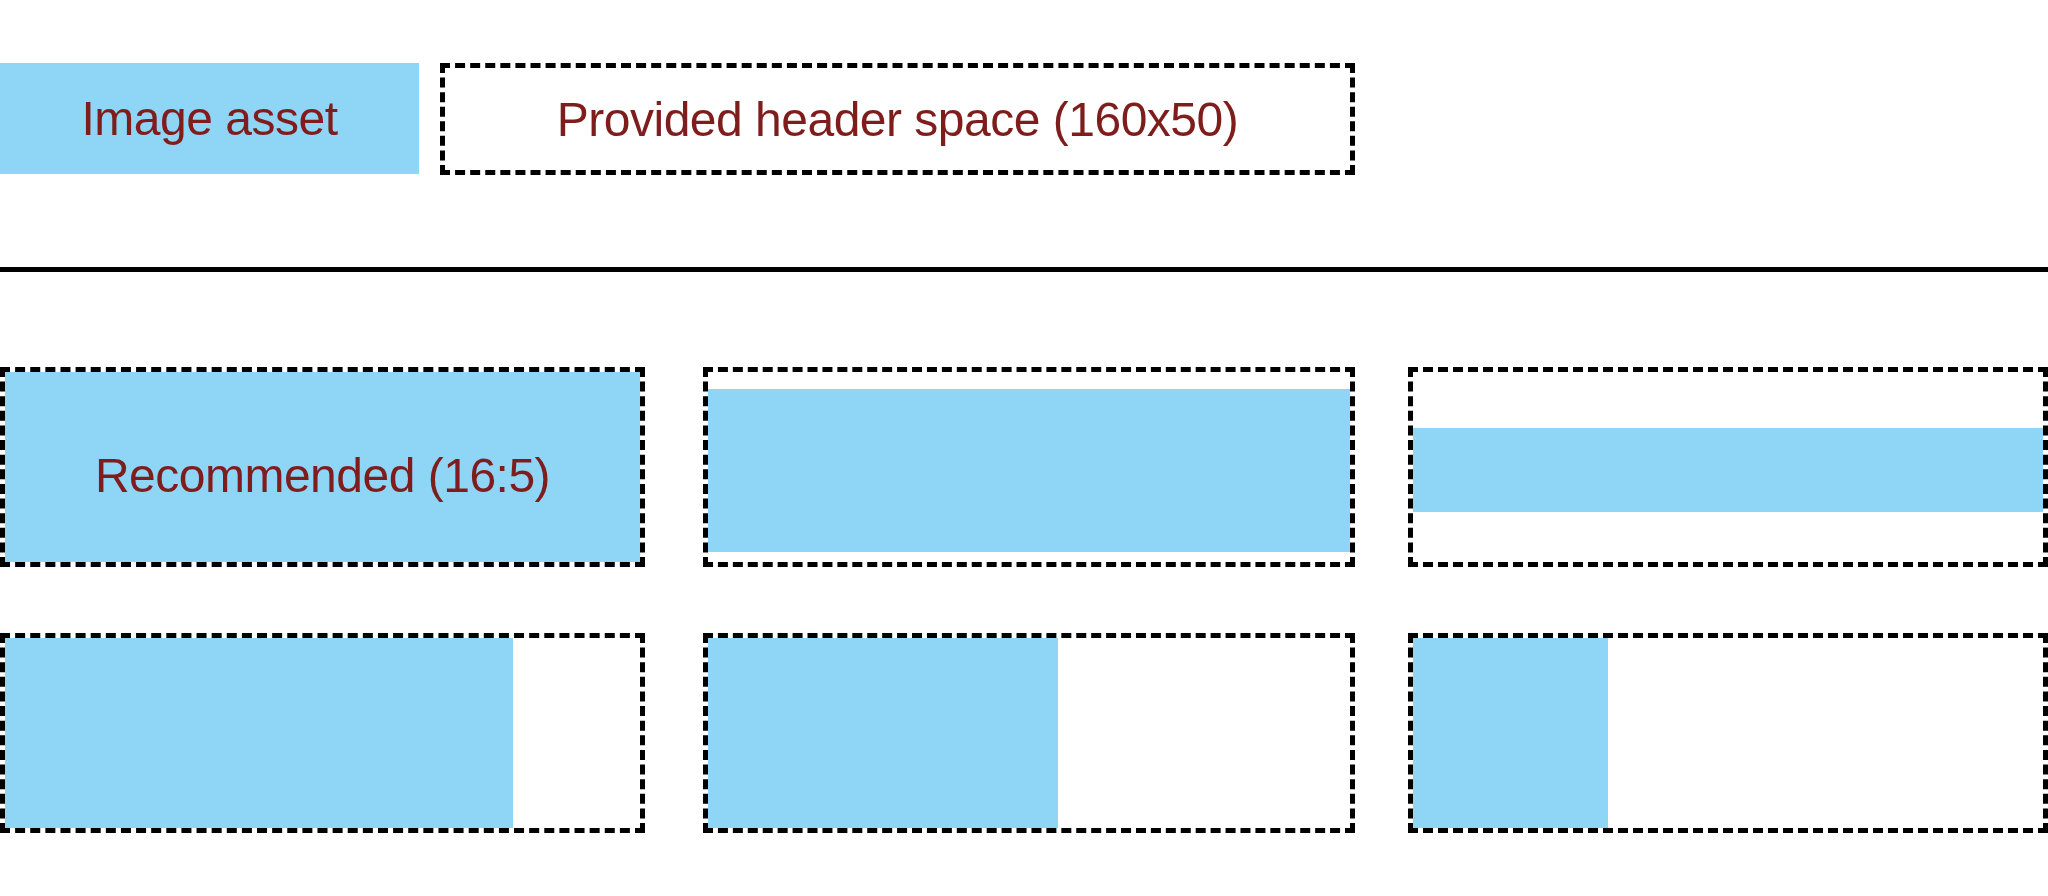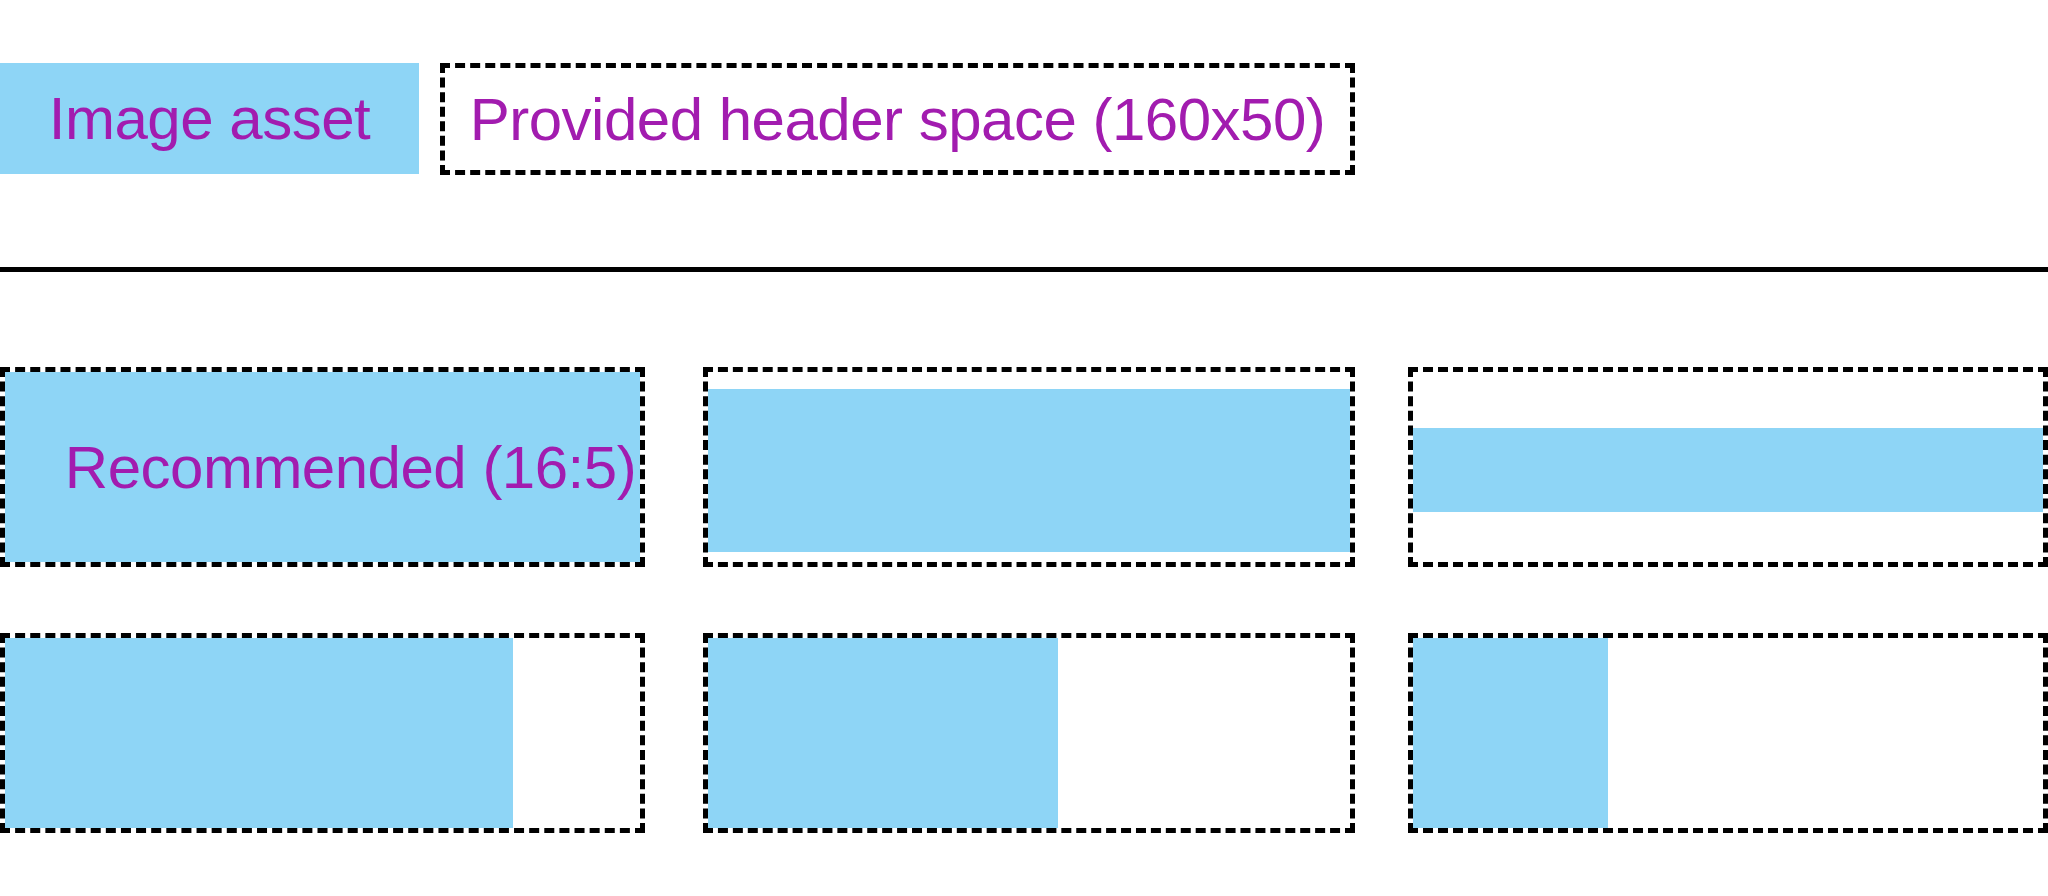--- a/index.html
+++ b/index.html
@@ -10,24 +10,24 @@
   .canvas {
     position: relative;
     width: 2048px;
     height: 896px;
     background: var(--background, #ffffff);
     font-family: "Liberation Sans", "DejaVu Sans", sans-serif;
     color: #000000;
     overflow: hidden;
   }
   .label {
-    font-size: 60px;
+    font-size: 48px;
     font-weight: 500;
     letter-spacing: -0.5px;
-    color: #a21caf;
+    color: #7f1d1d;
     white-space: nowrap;
   }
   
   .swatch {
     position: absolute;
     left: 0;
     top: 63px;
     width: 419px;
     height: 111px;
     background: var(--asset_blue, #8ED5F6);
@@ -74,28 +74,27 @@
   }
   .fill {
     position: absolute;
     left: 0;
     top: 0;
     background: var(--asset_blue, #8ED5F6);
   }
   .cell-label-wrap {
     position: absolute;
     left: 0;
-    top: 0;
+    top: 8px;
     width: 100%;
     height: 100%;
     display: flex;
     align-items: center;
     justify-content: center;
     z-index: 2;
-    margin-left: 28px;
   }
   .row1 { top: 367px; }
   .row2 { top: 633px; }
   .c1 { left: 0;      width: 645px; }
   .c2 { left: 703px;  width: 652px; }
   .c3 { left: 1408px; width: 640px; }
 </style>
 </head>
 <body>
 

